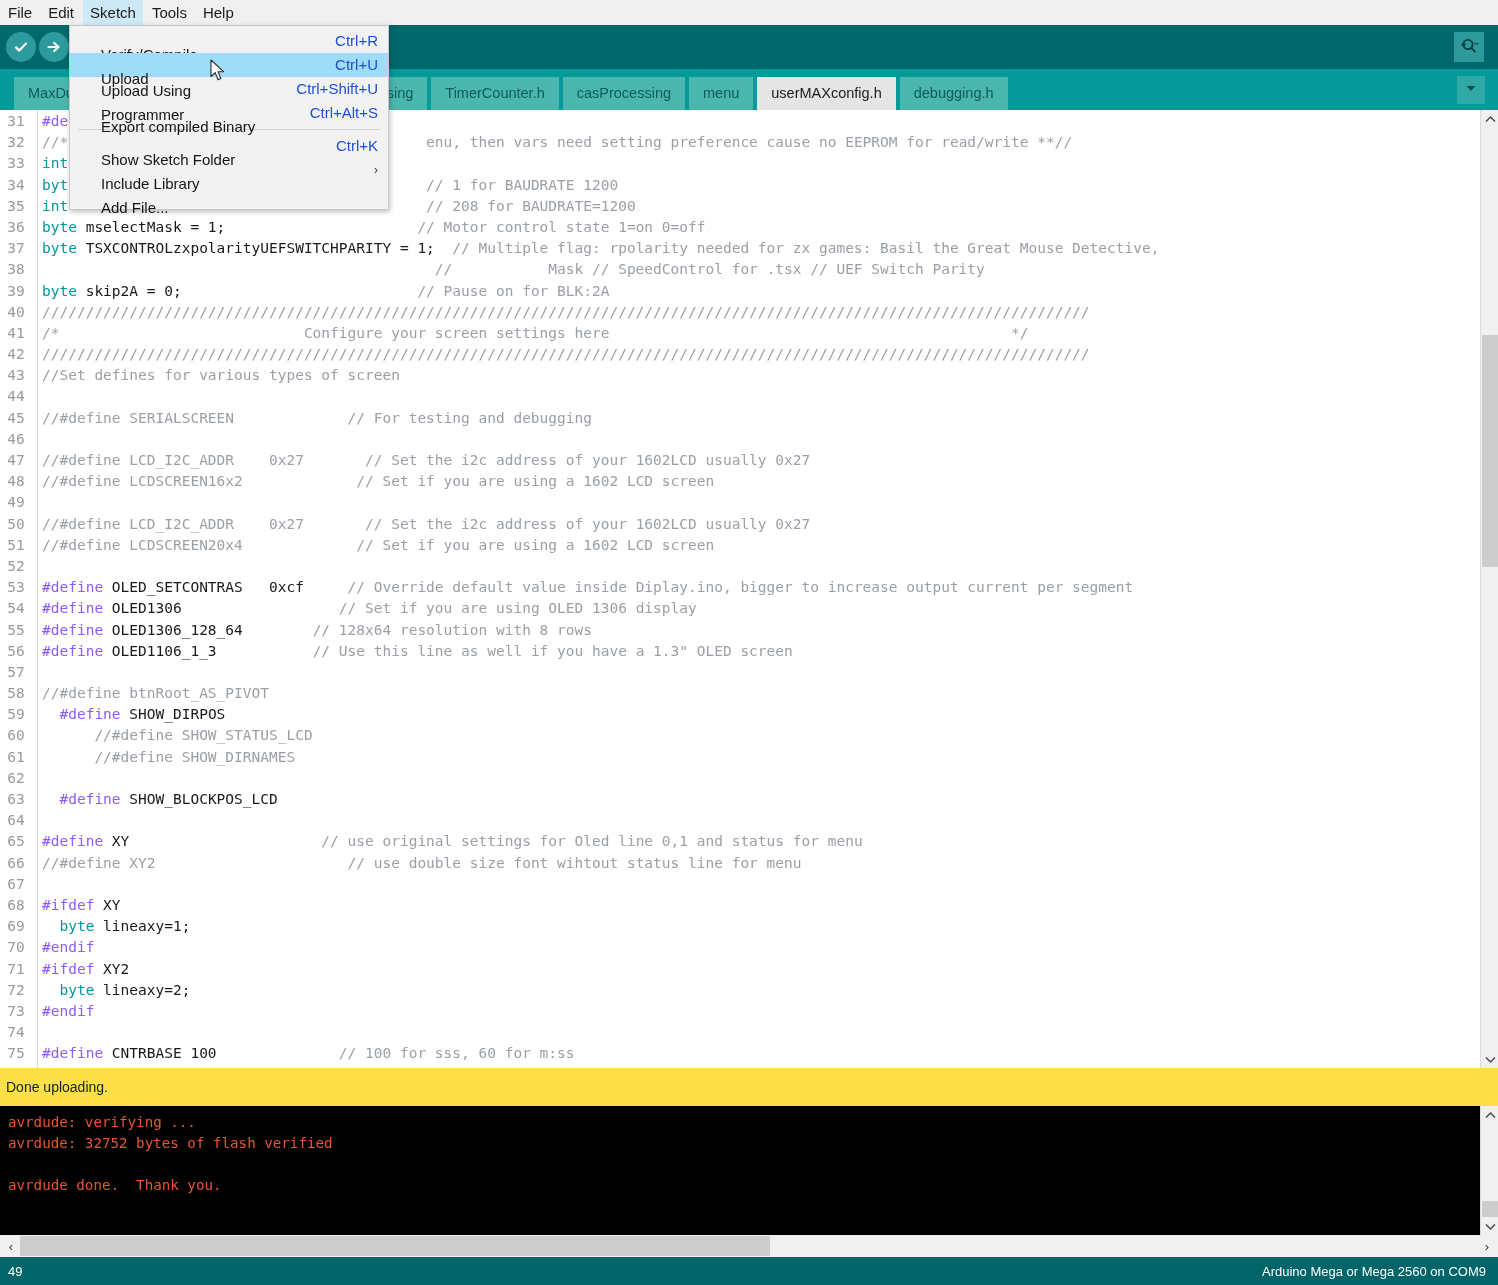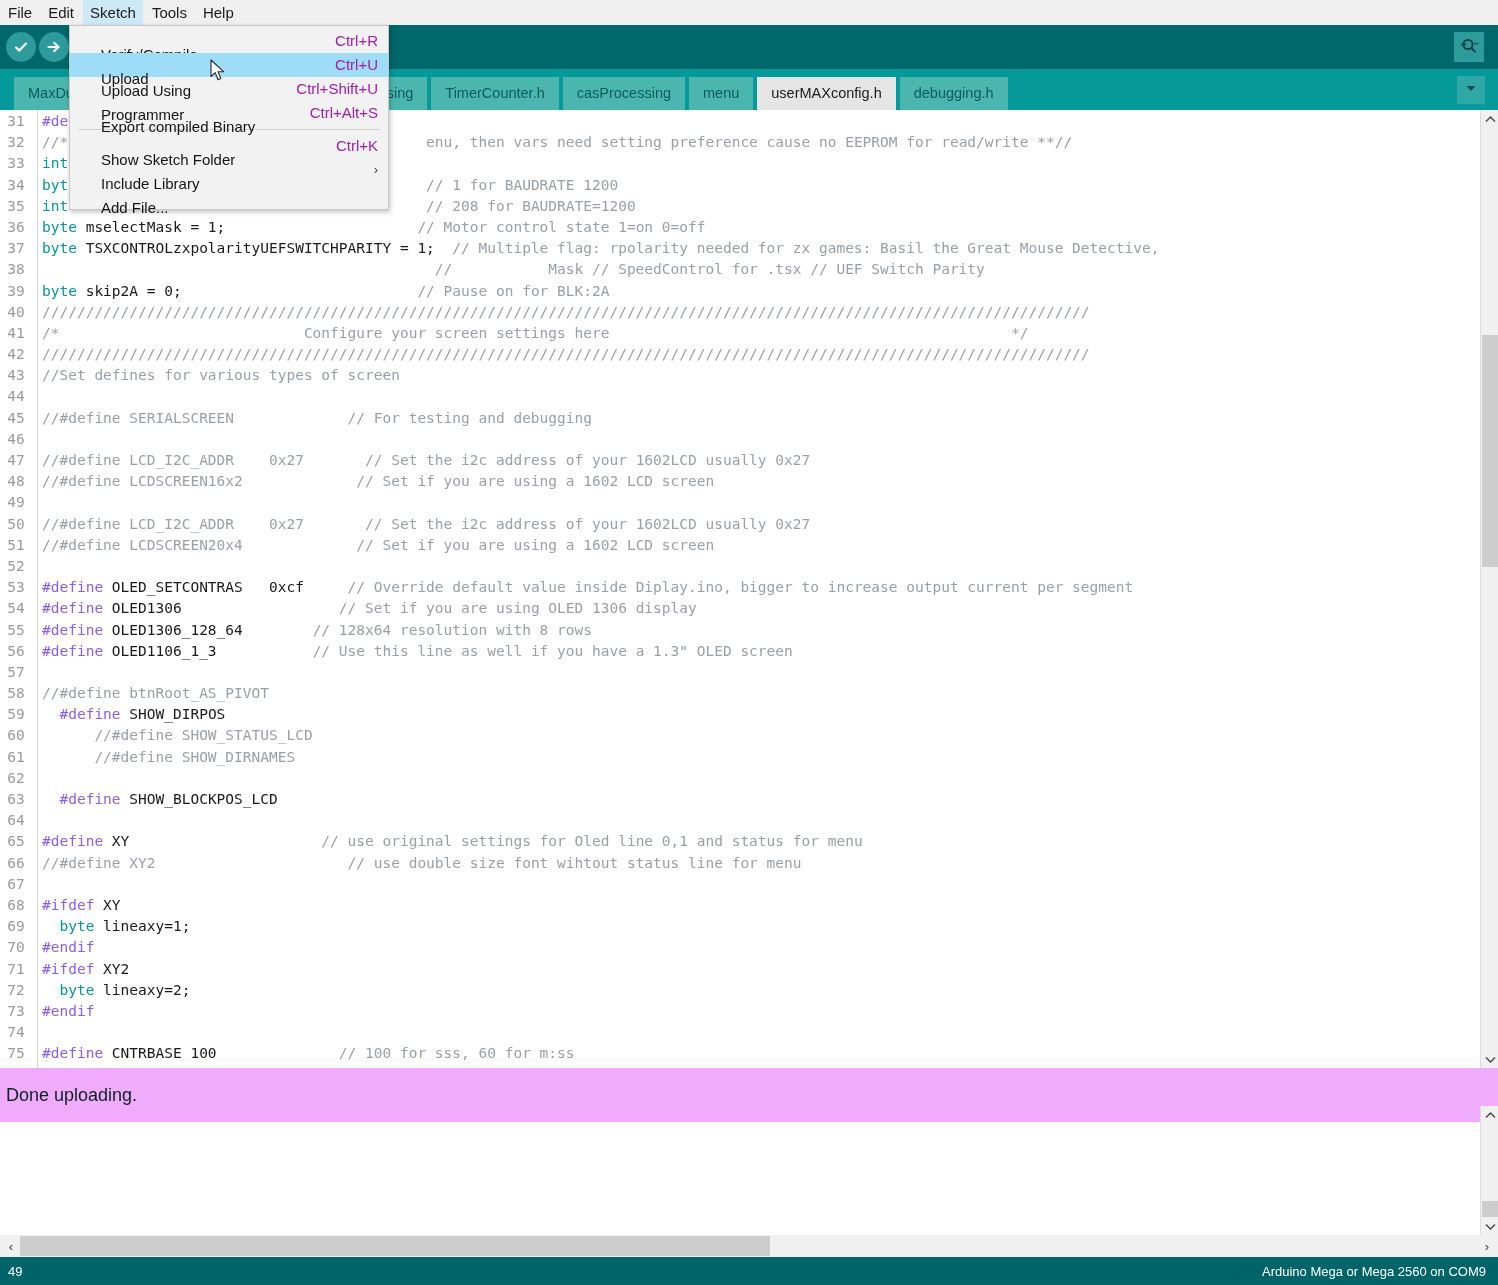--- a/index.html
+++ b/index.html
@@ -118,23 +118,23 @@
   .vscroll .arrow.down { bottom: 0; }
   .vscroll .thumb {
     position: absolute; left: 1px; width: 16px;
     top: 225px; height: 232px;
     background: #cdcdcd; cursor: pointer;
   }
 
   
   .statusstrip {
     position: absolute; left: 0; top: 1068px;
-    width: 1498px; height: 54px;
-    background: #f0abfc;
-    color: #0d2323; font-size: 18px;
+    width: 1498px; height: 38px;
+    background: #fde047;
+    color: #0d2323; font-size: 14px;
     display: flex; align-items: center; padding-left: 6px;
   }
 
   
   .console {
     position: absolute; left: 0; top: 1106px;
     width: 1498px; height: 129px;
     background: #000000;
     overflow: hidden;
   }
@@ -202,21 +202,21 @@
   .dd-item {
     position: relative;
     height: 24px; line-height: 24px;
     padding: 0 10px 0 31px;
     font-size: 15px; color: #141414;
     display: flex; align-items: center;
     cursor: default;
   }
   .dd-item.hl { background: #9edcf7; }
   .dd-item .label { flex: 1; margin-top: 28px; }
-  .dd-item .accel { color: #a21caf; margin-left: 18px; }
+  .dd-item .accel { color: #1d4ed8; margin-left: 18px; }
   .dd-item .submenu-arrow { color: #444; font-size: 13px; }
   .dd-sep {
     height: 1px; background: #d2d2d2; margin: 4px 8px 4px 8px;
   }
 
   
   .cursor {
     position: absolute; left: 210px; top: 59px;
     width: 17px; height: 24px; z-index: 90;
     pointer-events: none;
@@ -297,20 +297,26 @@
       <svg width="11" height="9" viewBox="0 0 11 9">
           <path d="M1 2.5 L5.5 7 L10 2.5" stroke="#4a4a4a" stroke-width="1.5" fill="none"></path>
         </svg>
     </div>
   </div>
 
   <div class="statusstrip">
     <span>Done uploading.</span>
   </div>
 
+  <div class="console">
+    <div class="console-text">avrdude: verifying ...
+avrdude: 32752 bytes of flash verified
+
+avrdude done.  Thank you.</div>
+  </div>
   <div class="console-vscroll">
     <div class="arrow up">
       <svg width="11" height="9" viewBox="0 0 11 9">
           <path d="M1 6.5 L5.5 2 L10 6.5" stroke="#4a4a4a" stroke-width="1.5" fill="none"></path>
         </svg>
     </div>
     <div class="thumb"></div>
     <div class="arrow down">
       <svg width="11" height="9" viewBox="0 0 11 9">
           <path d="M1 2.5 L5.5 7 L10 2.5" stroke="#4a4a4a" stroke-width="1.5" fill="none"></path>

